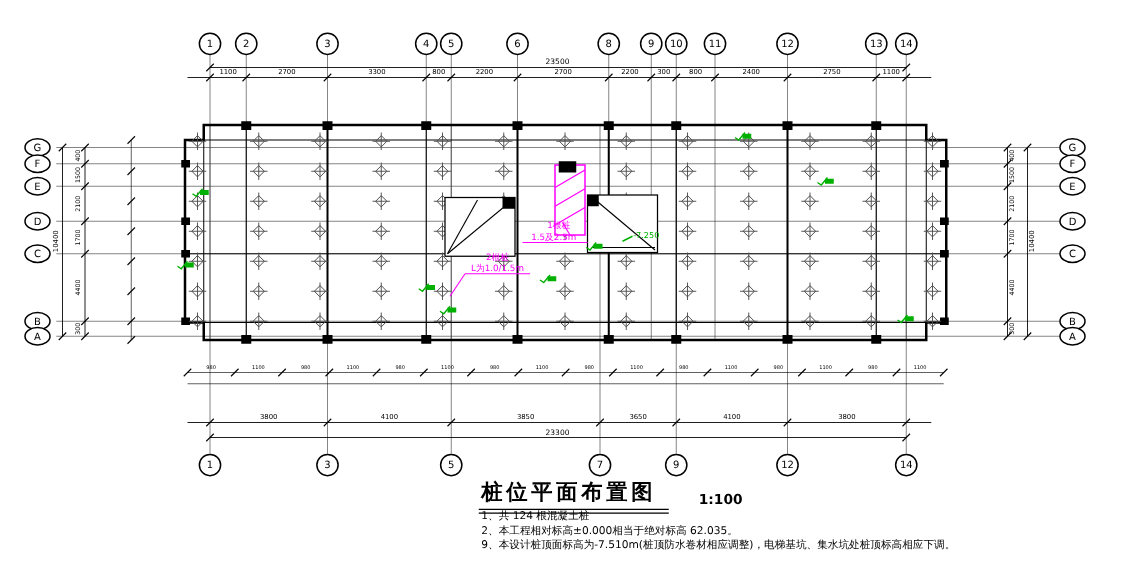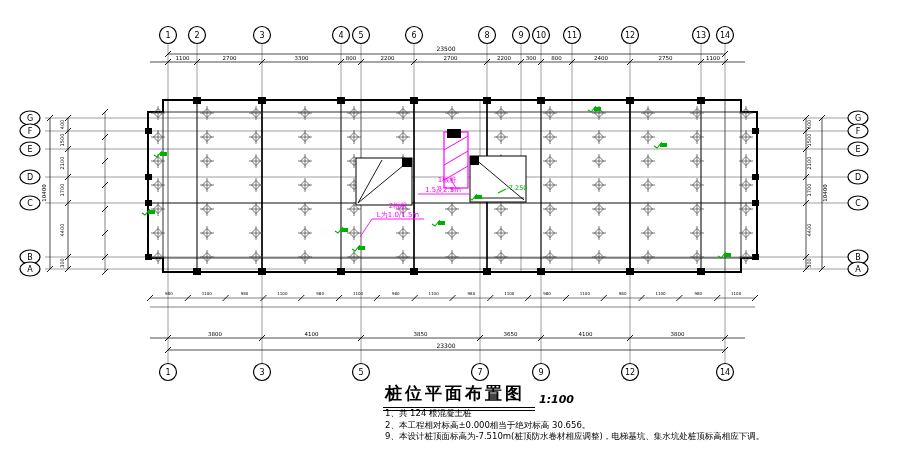--- a/index.html
+++ b/index.html
@@ -1,22 +1,22 @@
 <!DOCTYPE html>
 <html><head>
 <meta charset="utf-8">
 <style>
   html,body{margin:0;padding:0;background:#fff;}
   .canvas{position:relative;width:900px;height:469px;background:#fff;overflow:hidden;
           font-family:"DejaVu Sans",sans-serif;}
   svg{position:absolute;left:0;top:0;}
-  .title-row{position:absolute;left:383px;top:382px;display:flex;align-items:flex-end;gap:4px;}
+  .title-row{position:absolute;left:383px;top:382px;display:flex;align-items:flex-end;gap:24px;}
   .title-text{font-size:17px;font-weight:bold;letter-spacing:3px;color:#000;
               border-bottom:4px double #000;padding:0 10px 2px 2px;}
-  .title-scale{font-size:11px;font-weight:bold;color:#000;padding-bottom:5px;font-style:italic;}
+  .title-scale{font-size:11px;font-weight:bold;color:#000;padding-bottom:5px;}
   .notes{position:absolute;left:385px;top:408px;font-size:8.5px;line-height:11.5px;
          color:#000;white-space:nowrap;}
   .notes div{margin:0;}
 </style>
 </head>
 <body>
 
 <div class="canvas">
   <svg id="plan-svg" width="900" height="469" viewBox="0 0 900 469">
       <line x1="168" y1="43" x2="168" y2="272" stroke="#3c3c3c" stroke-width="0.5"></line>
@@ -775,16 +775,16 @@
       <text x="858" y="271.8" font-size="8" fill="#000" text-anchor="middle" font-family="DejaVu Sans, sans-serif">A</text>
     </svg>
 
   <div class="title-row">
     <span class="title-text">桩位平面布置图</span>
     <span class="title-scale">1:100</span>
   </div>
 
   <div class="notes">
       <div>1、共 124 根混凝土桩</div>
-      <div>2、本工程相对标高±0.000相当于绝对标高 30.656。</div>
+      <div>2、本工程相对标高±0.000相当于绝对标高 62.035。</div>
       <div>9、本设计桩顶面标高为-7.510m(桩顶防水卷材相应调整)，电梯基坑、集水坑处桩顶标高相应下调。</div>
     </div>
 </div>
 
 </body></html>

